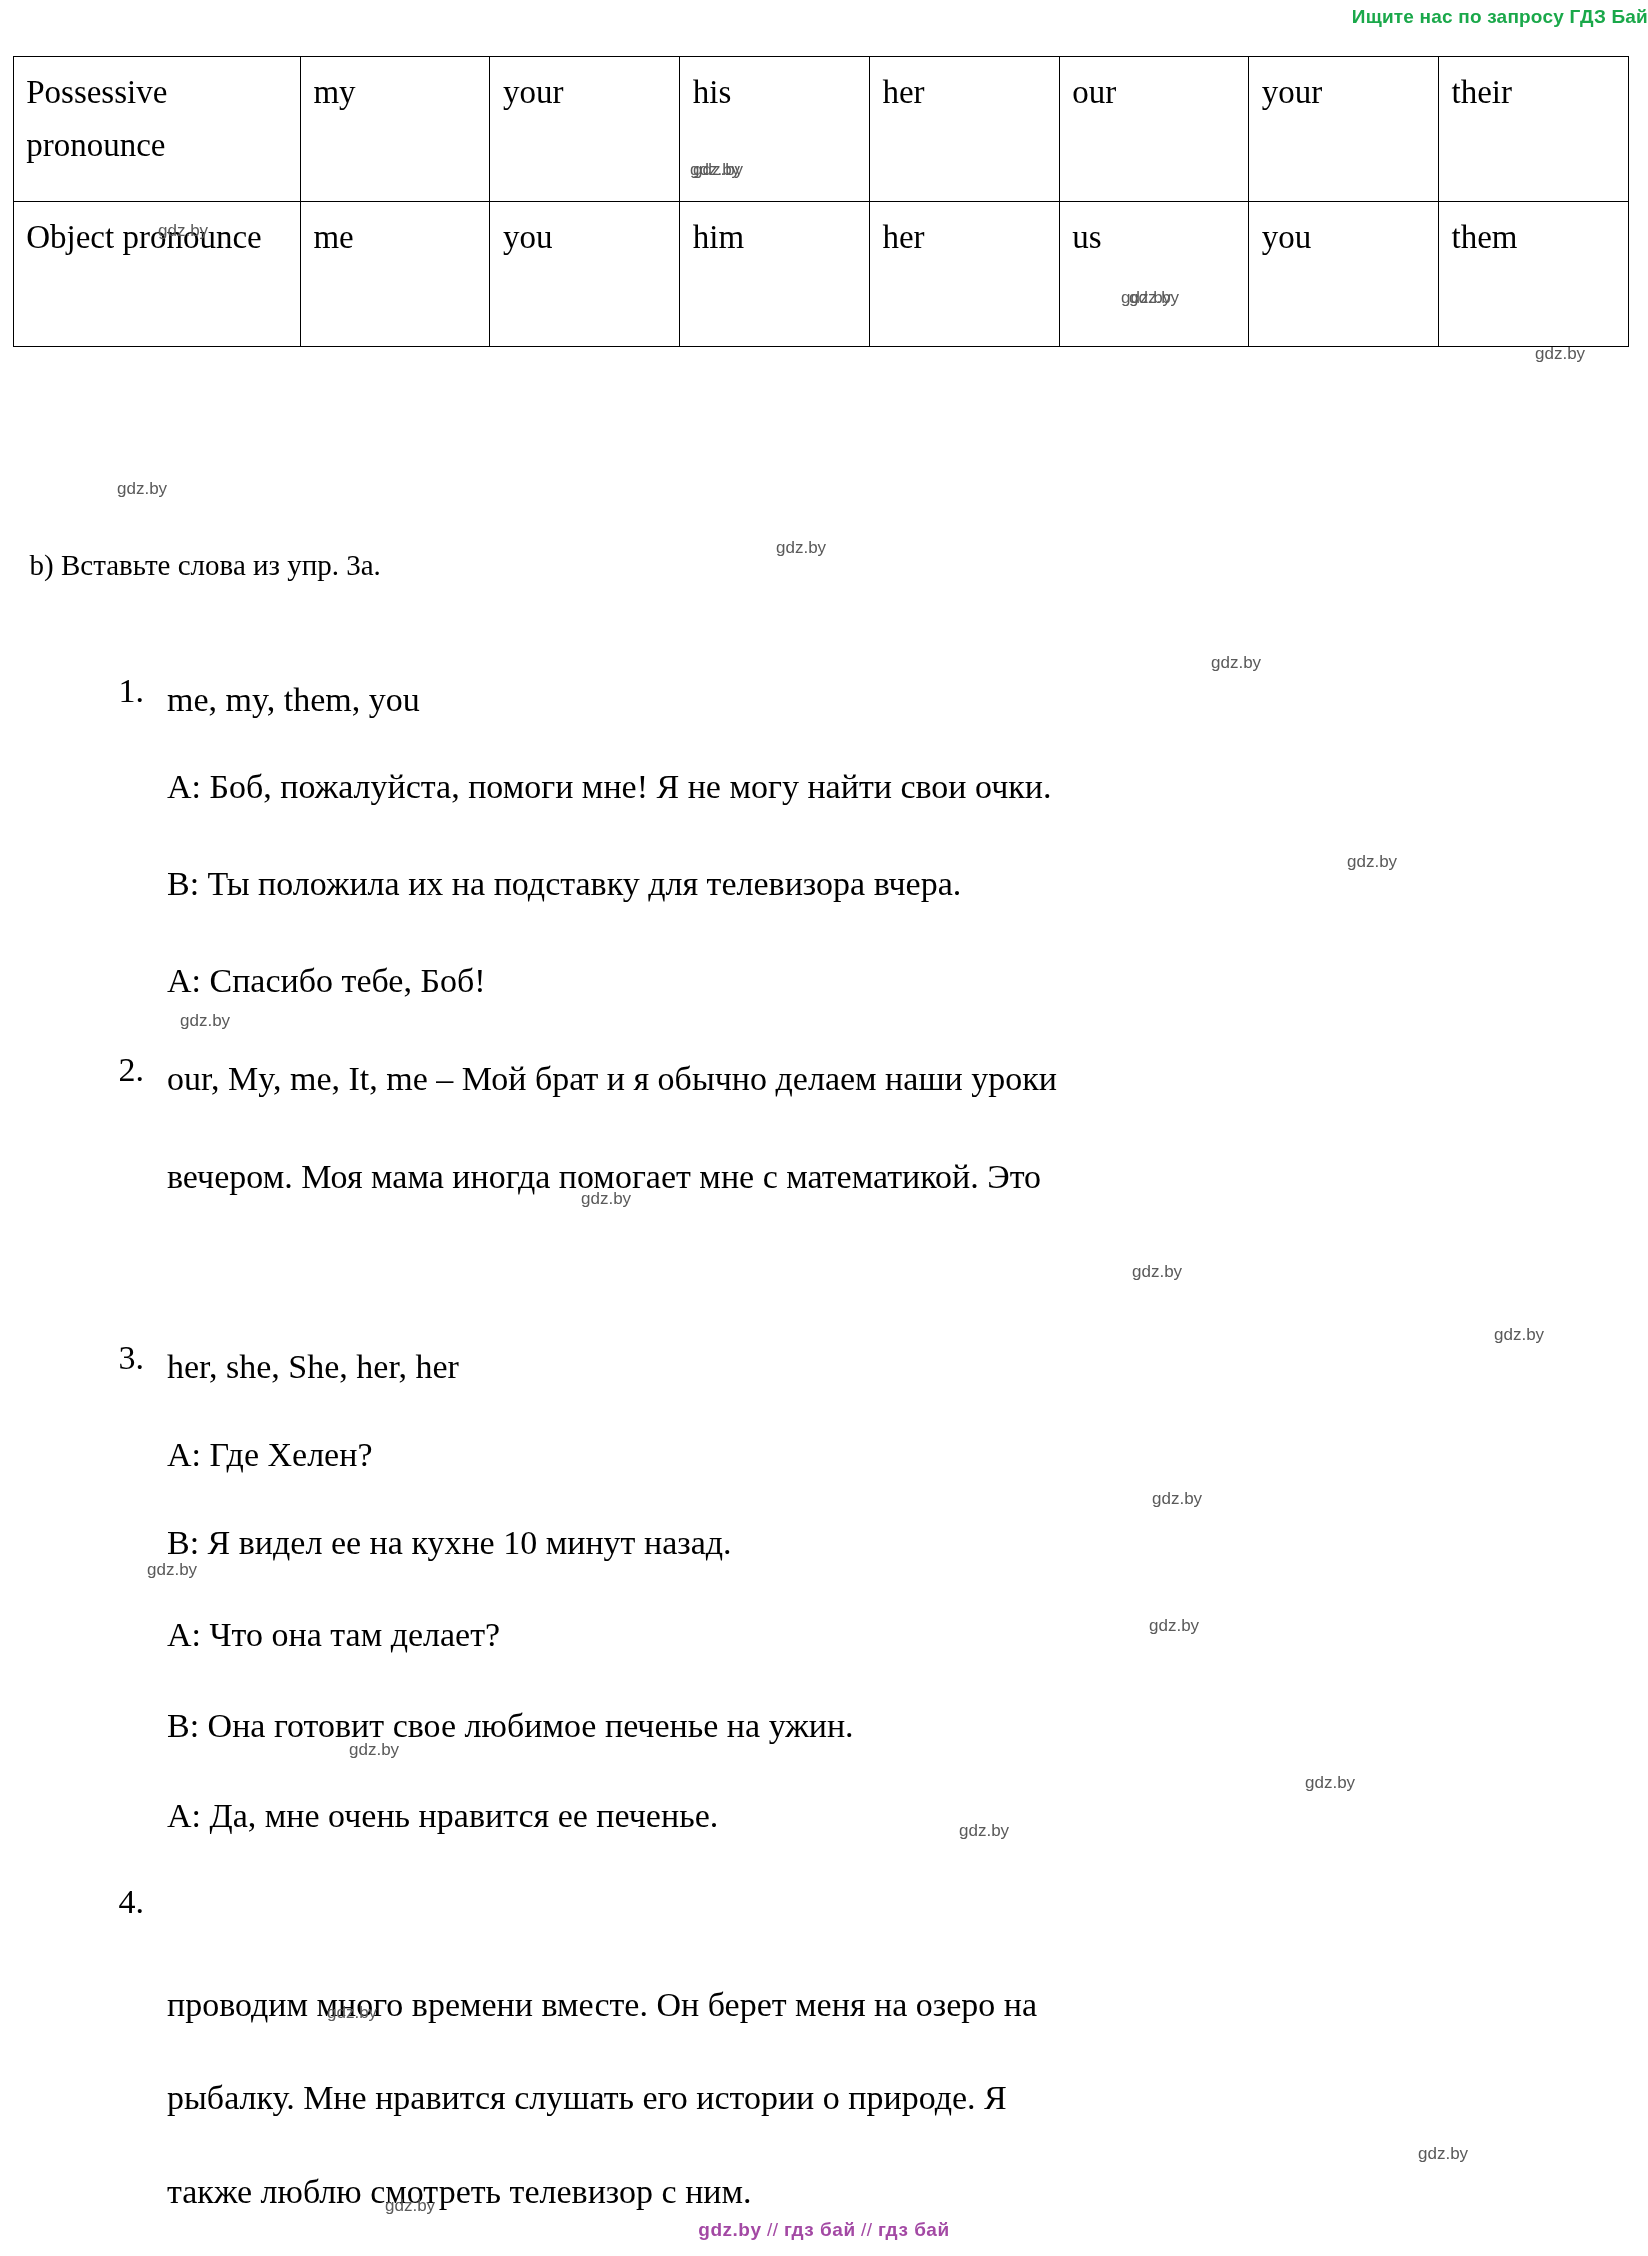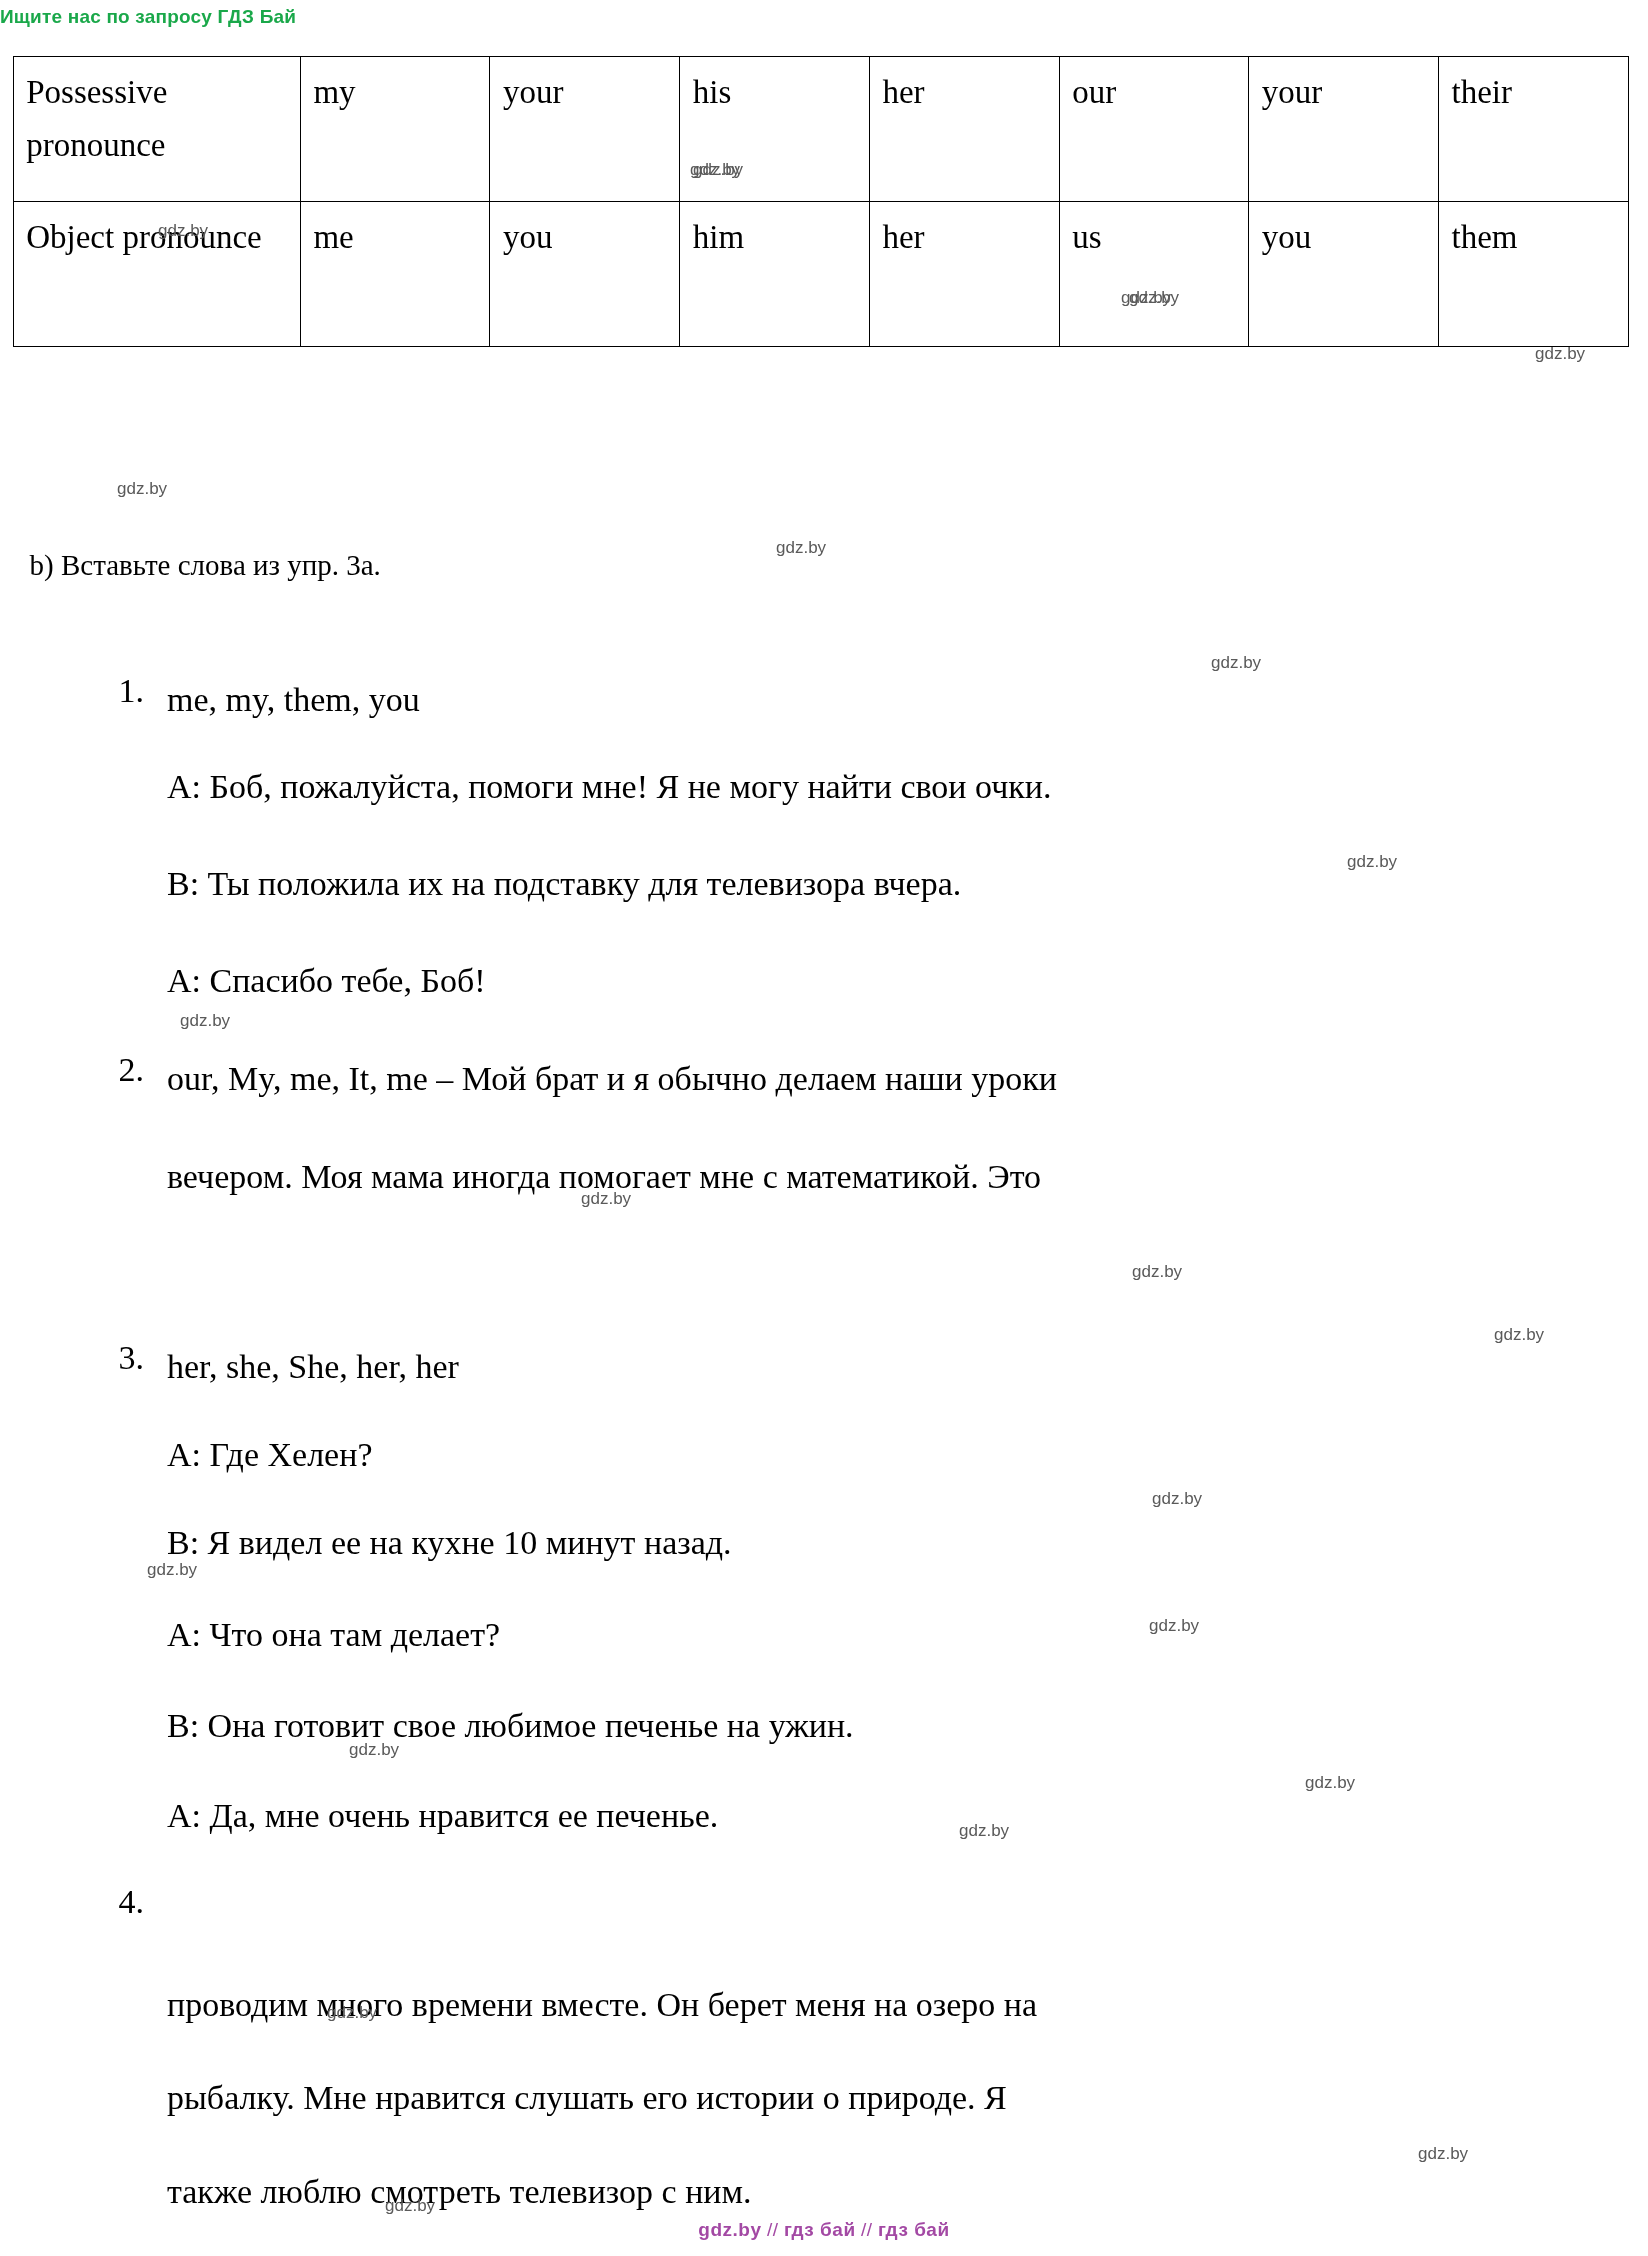--- a/index.html
+++ b/index.html
@@ -22,21 +22,21 @@
   }
   
   .top-banner {
     position: absolute;
     top: 0;
     left: 0;
     width: 1648px;
     height: 34px;
     display: flex;
     align-items: center;
-    justify-content: flex-start;
+    justify-content: flex-end;
   }
   .top-banner span {
     font-family: "Liberation Sans", sans-serif;
     font-size: 19px;
     font-weight: bold;
     color: #1aa84a;
     letter-spacing: 0.2px;
   }
   
   .pron-table {

